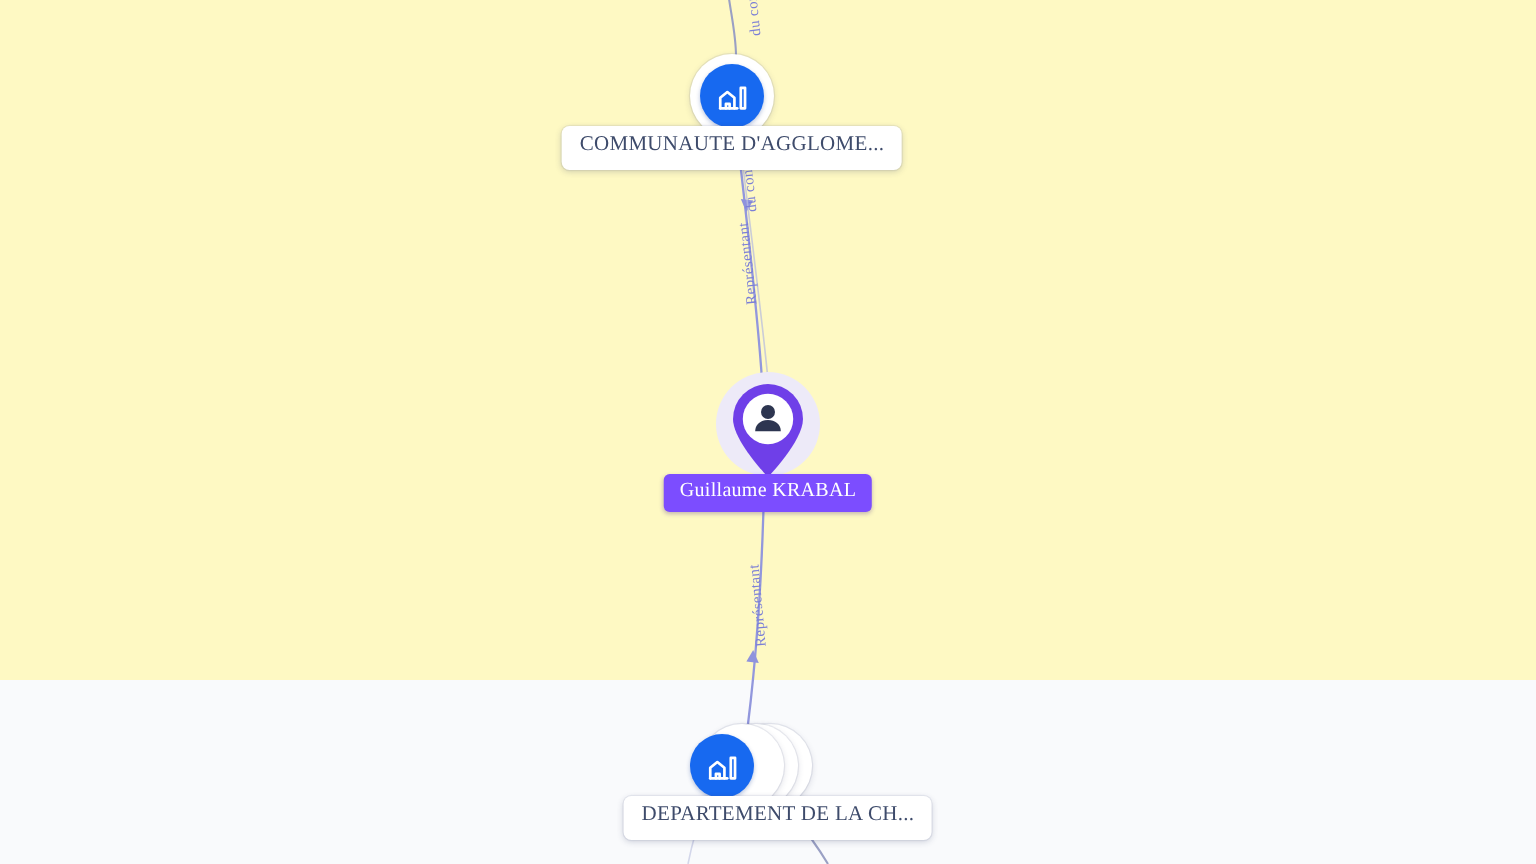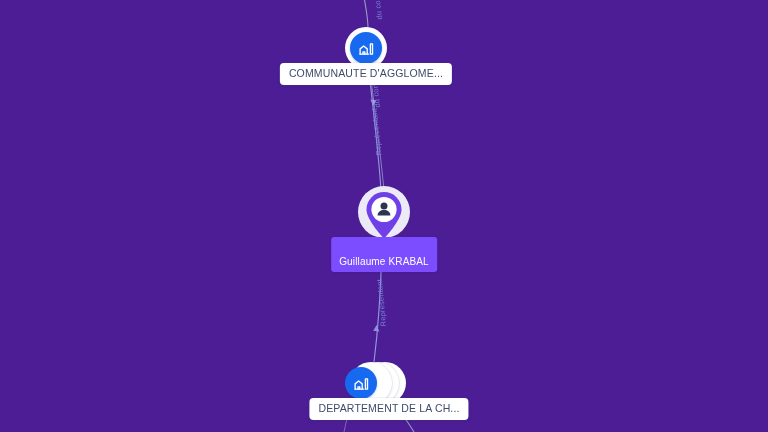--- a/index.html
+++ b/index.html
@@ -10,22 +10,23 @@
     width: 768px;
     height: 432px;
     overflow: hidden;
     background: #f9fafc;
     font-family: "Liberation Sans", sans-serif;
   }
 
   #graph-canvas {
     position: relative;
     width: 768px;
-    height: 432px;
-    background: #4c1d95;
+    height: 340px;
+    background: #fef9c3;
+    font-family: Liberation Serif, serif;
   }
 
   #edge-layer {
     position: absolute;
     left: 0;
     top: 0;
     width: 768px;
     height: 432px;
   }
 
@@ -100,21 +101,21 @@
     line-height: 1;
     padding: 5px 9px 6px 9px;
     border-radius: 4px;
     box-shadow: 0 1px 3px rgba(45,55,95,0.20), 0 0 0 0.6px rgba(90,100,140,0.09);
   }
   .node-label.person {
     background: #7c4dff;
     color: #ffffff;
     font-size: 10px;
     font-weight: 400;
-    padding: 20px 8px 5px 8px;
+    padding: 4px 8px 5px 8px;
     border-radius: 3px;
     box-shadow: 0 1px 2px rgba(60,30,140,0.30);
     text-align: center;
   }
 
   
   .edge-label {
     position: absolute;
     transform-origin: center center;
     white-space: nowrap;

